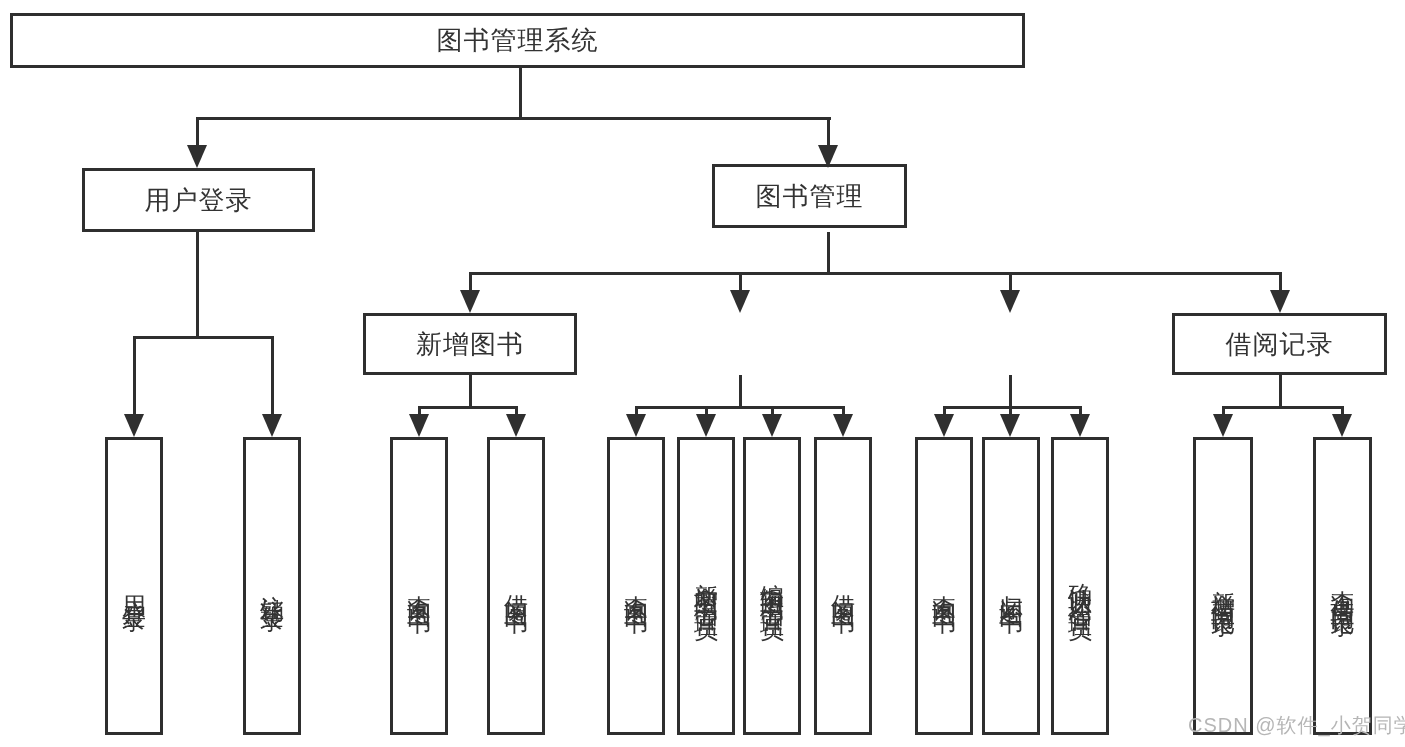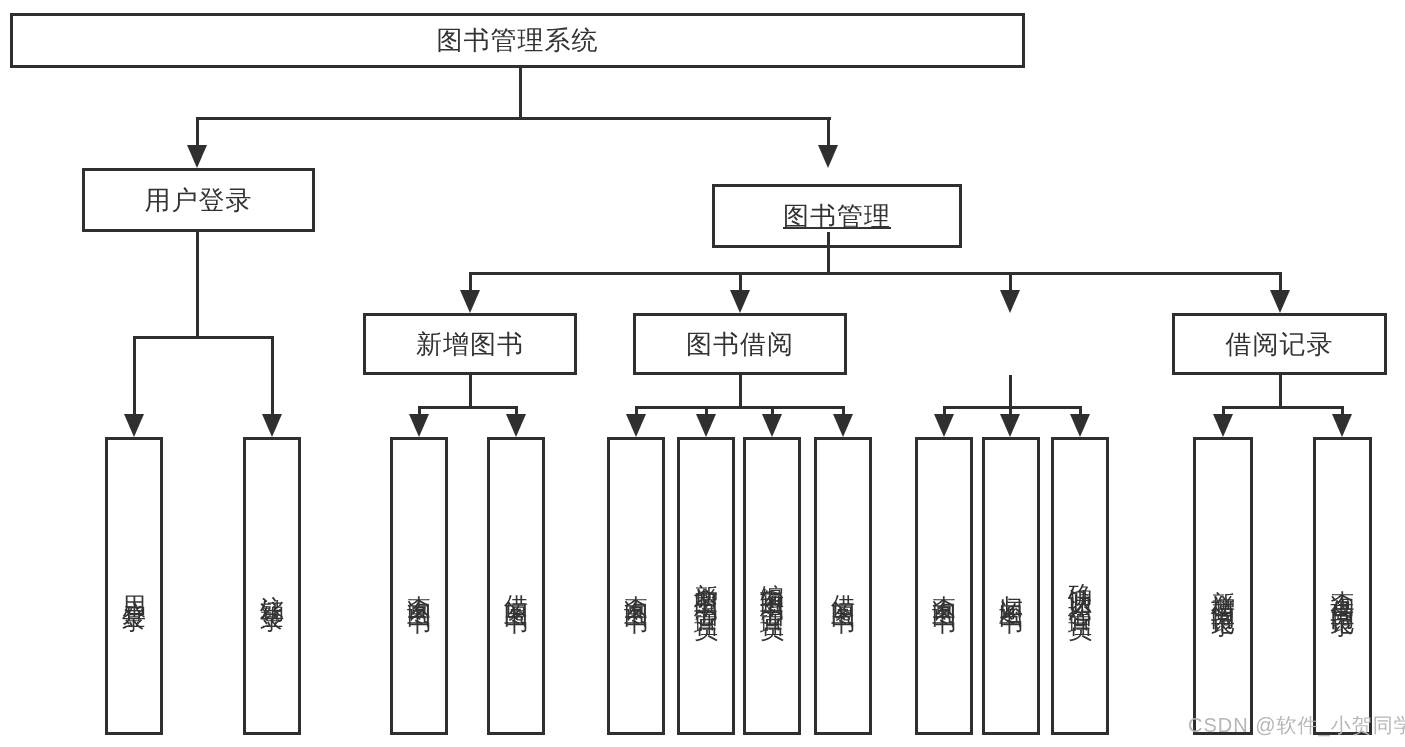--- a/index.html
+++ b/index.html
@@ -43,24 +43,23 @@
   }
 </style>
 </head>
 <body>
 
 <div class="stage">
 
   <div class="box hnode" style="left:10px;top:13px;width:1015px;height:55px;">图书管理系统</div>
 
   <div class="box hnode" style="left:82px;top:168px;width:233px;height:64px;">用户登录</div>
-  <div class="box hnode" style="left:712px;top:184px;width:250px;height:64px;text-decoration:underline;">图书管理</div>
+  <div class="box hnode" style="left:712px;top:164px;width:195px;height:64px;">图书管理</div>
 
   <div class="box hnode" style="left:363px;top:313px;width:214px;height:62px;">新增图书</div>
-  <div class="box hnode" style="left:633px;top:313px;width:214px;height:62px;">图书借阅</div>
   <div class="box hnode" style="left:1172px;top:313px;width:215px;height:62px;">借阅记录</div>
 
   <div class="box leaf" style="left:105px;">用户登录</div>
   <div class="box leaf" style="left:243px;">注销登录</div>
 
   <div class="box leaf" style="left:390px;">查询图书</div>
   <div class="box leaf" style="left:487px;">借阅图书</div>
 
   <div class="box leaf" style="left:607px;">查询图书</div>
   <div class="box leaf" style="left:677px;">新增图书（管理员）</div>

